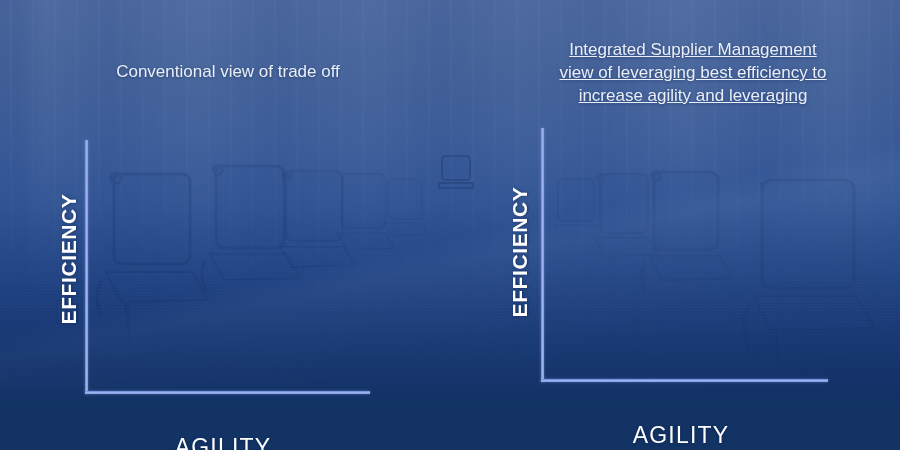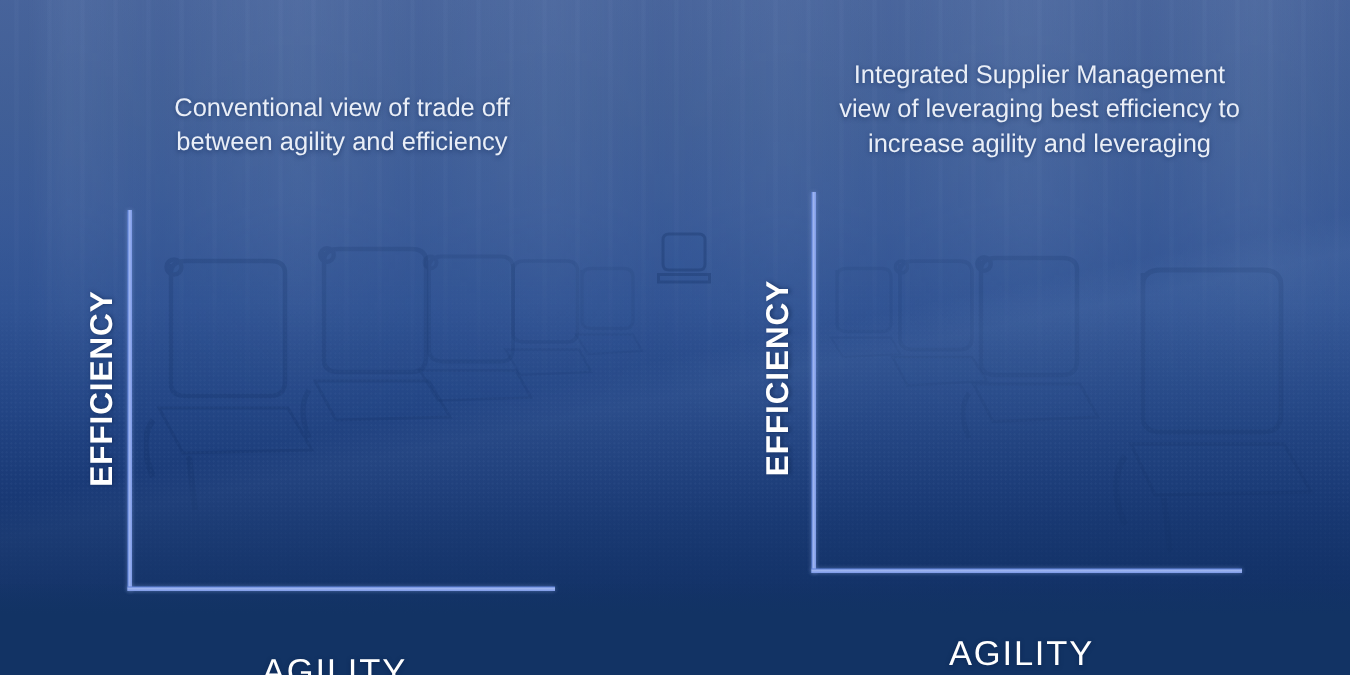--- a/index.html
+++ b/index.html
@@ -258,35 +258,34 @@
 
   <div class="bg-layer bg-table"></div>
   <div class="bg-layer bg-dots"></div>
   <div class="bg-layer bg-tint"></div>
   <div class="bg-bottom"></div>
 
   <div class="chart" style="left:0; top:12px; width:450px; height:442px;">
 
     <div class="caption" style="left:78px; top:48px; width:300px;">
       <span class="line">Conventional view of trade off</span>
-      <span class="line">between agility and efficiency</span>
     </div>
 
     <div class="axis-v" style="left:85px; top:128px; width:3px; height:254px;"></div>
 
     <div class="axis-h" style="left:85px; top:379px; width:285px; height:3px;"></div>
 
     <div class="y-label" style="left:-14px; top:235px; width:165px; text-align:center;">EFFICIENCY</div>
 
     <div class="x-label" style="left:143px; top:390px; width:160px;">AGILITY</div>
   </div>
 
   <div class="chart" style="left:450px; top:0; width:450px; height:450px;">
 
-    <div class="caption" style="left:78px; top:38px; width:330px;">
+    <div class="caption" style="left:78px; top:38px; width:330px;text-decoration:underline;">
       <span class="line">Integrated Supplier Management</span>
       <span class="line">view of leveraging best efficiency to</span>
       <span class="line">increase agility and leveraging</span>
     </div>
 
     <div class="axis-v" style="left:91px; top:128px; width:3px; height:254px;"></div>
 
     <div class="axis-h" style="left:91px; top:379px; width:287px; height:3px;"></div>
 
     <div class="y-label" style="left:-13px; top:240px; width:165px; text-align:center;">EFFICIENCY</div>

